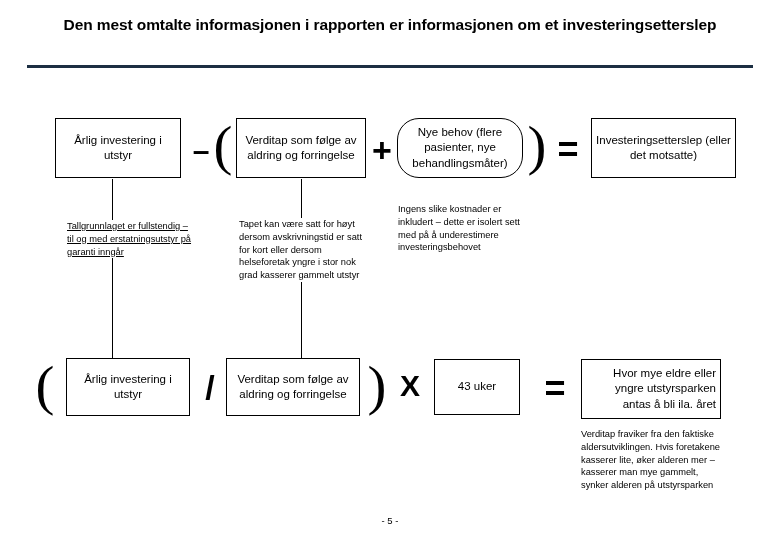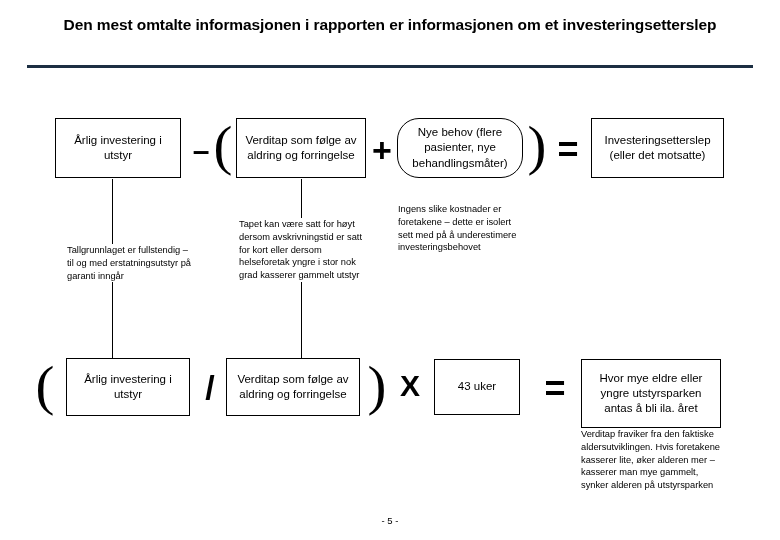--- a/index.html
+++ b/index.html
@@ -142,29 +142,29 @@
 <div class="op" style="left:369px; top:133px; width:26px; font-size:34px;">+</div>
 
 <div class="fbox" style="left:397px; top:118px; width:126px; height:60px;border-radius:22px;">
   <span>Nye behov (flere pasienter, nye behandlingsmåter)</span>
 </div>
 
 <div class="paren" style="left:525px; top:119px; width:24px;">)</div>
 
 <div class="op" style="left:552px; top:132px; width:32px; font-size:36px;">=</div>
 
-<div class="fbox" style="left:591px; top:118px; width:133px; height:60px;">
+<div class="fbox" style="left:591px; top:118px; width:145px; height:60px;">
   <span>Investeringsetterslep (eller det motsatte)</span>
 </div>
 
-<div class="note" style="left:67px; top:244px; width:130px;">Tallgrunnlaget er fullstendig – til og med erstatningsutstyr på garanti inngår</div>
+<div class="note" style="left:67px; top:220px; width:130px;text-decoration:underline;">Tallgrunnlaget er fullstendig – til og med erstatningsutstyr på garanti inngår</div>
 
 <div class="note" style="left:239px; top:218px; width:128px;">Tapet kan være satt for høyt dersom avskrivningstid er satt for kort eller dersom helseforetak yngre i stor nok grad kasserer gammelt utstyr</div>
 
-<div class="note" style="left:398px; top:203px; width:124px;">Ingens slike kostnader er foretakene – dette er isolert sett med på å underestimere investeringsbehovet</div>
+<div class="note" style="left:398px; top:203px; width:124px;">Ingens slike kostnader er inkludert – dette er isolert sett med på å underestimere investeringsbehovet</div>
 
 <div class="paren" style="left:33px; top:359px; width:24px;">(</div>
 
 <div class="fbox" style="left:66px; top:358px; width:124px; height:58px;">
   <span>Årlig investering i utstyr</span>
 </div>
 
 <div class="op-slash" style="left:200px; top:370px; width:20px; text-align:center;">/</div>
 
 <div class="fbox" style="left:226px; top:358px; width:134px; height:58px;">
@@ -174,19 +174,19 @@
 <div class="paren" style="left:365px; top:359px; width:24px;">)</div>
 
 <div class="op" style="left:396px; top:371px; width:28px; font-size:30px;">X</div>
 
 <div class="fbox" style="left:434px; top:359px; width:86px; height:56px;">
   <span>43 uker</span>
 </div>
 
 <div class="op" style="left:539px; top:371px; width:32px; font-size:36px;">=</div>
 
-<div class="fbox" style="left:581px; top:359px; width:140px; height:69px;">
+<div class="fbox" style="left:581px; top:359px; width:140px; height:60px;text-align:right;">
   <span>Hvor mye eldre eller yngre utstyrsparken antas å bli ila. året</span>
 </div>
 
 <div class="note" style="left:581px; top:428px; width:146px;">Verditap fraviker fra den faktiske aldersutviklingen. Hvis foretakene kasserer lite, øker alderen mer – kasserer man mye gammelt, synker alderen på utstyrsparken</div>
 
 <div id="page-number">- 5 -</div>
 
 </body></html>

